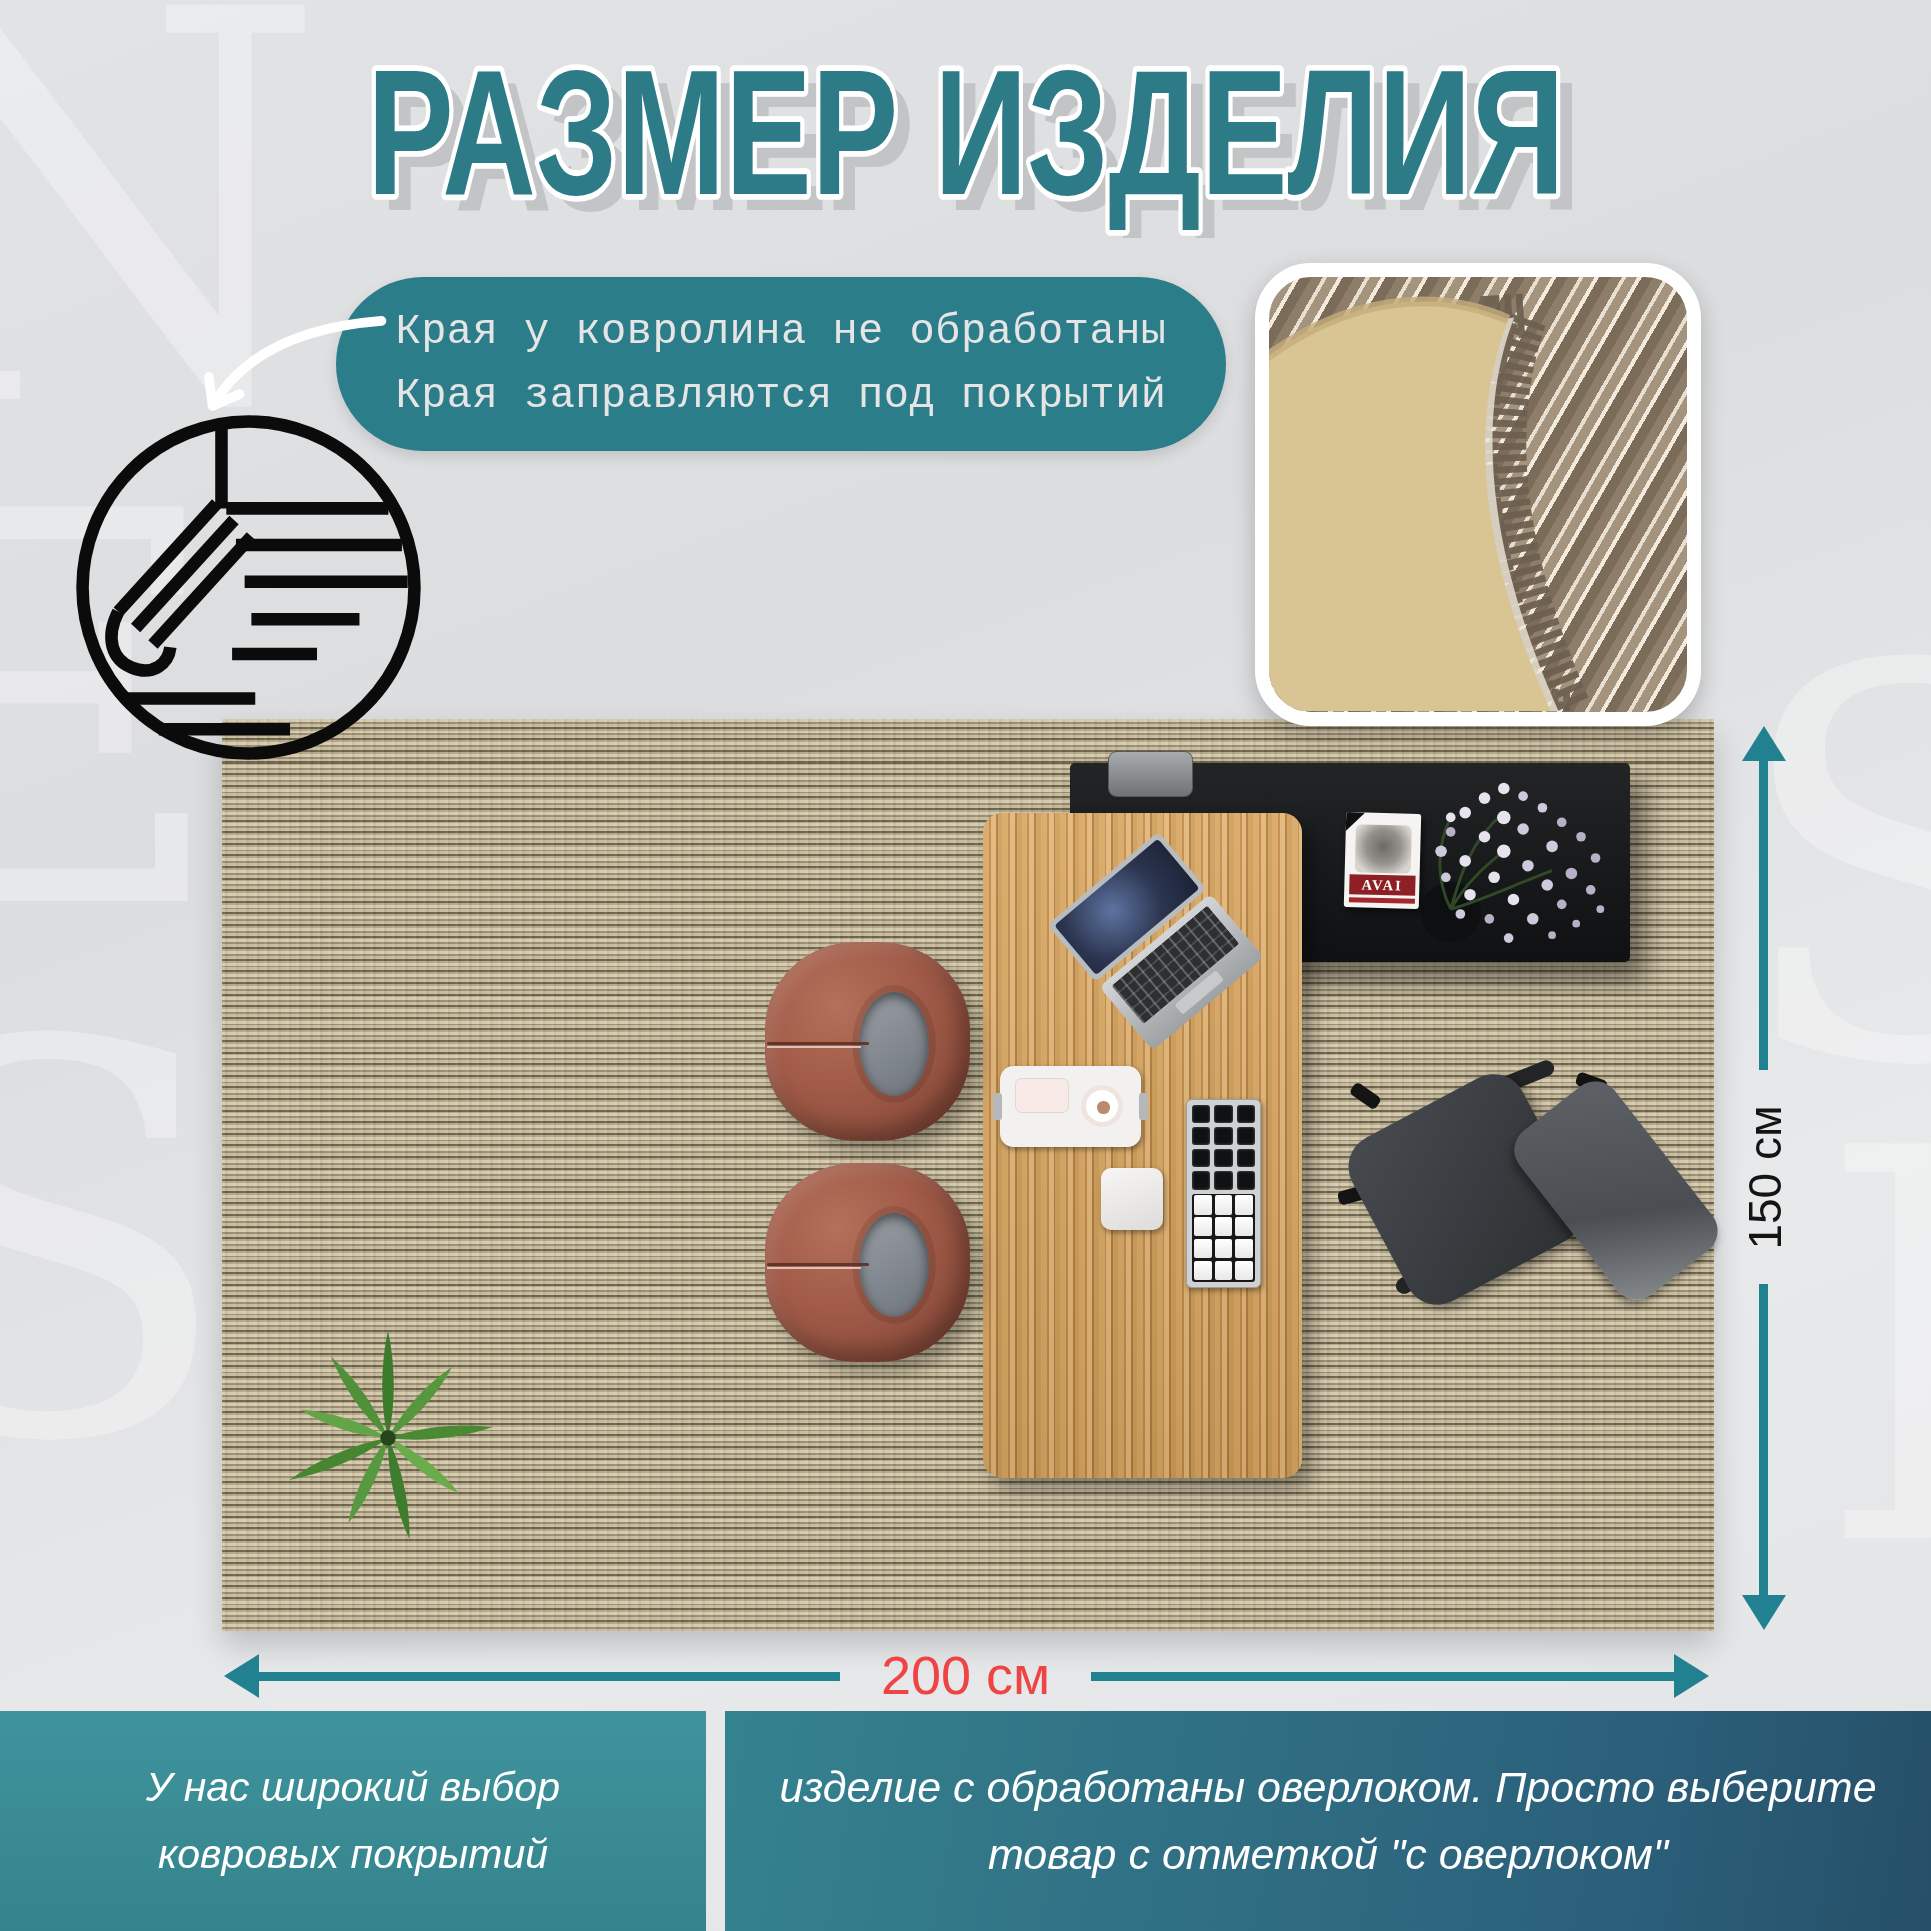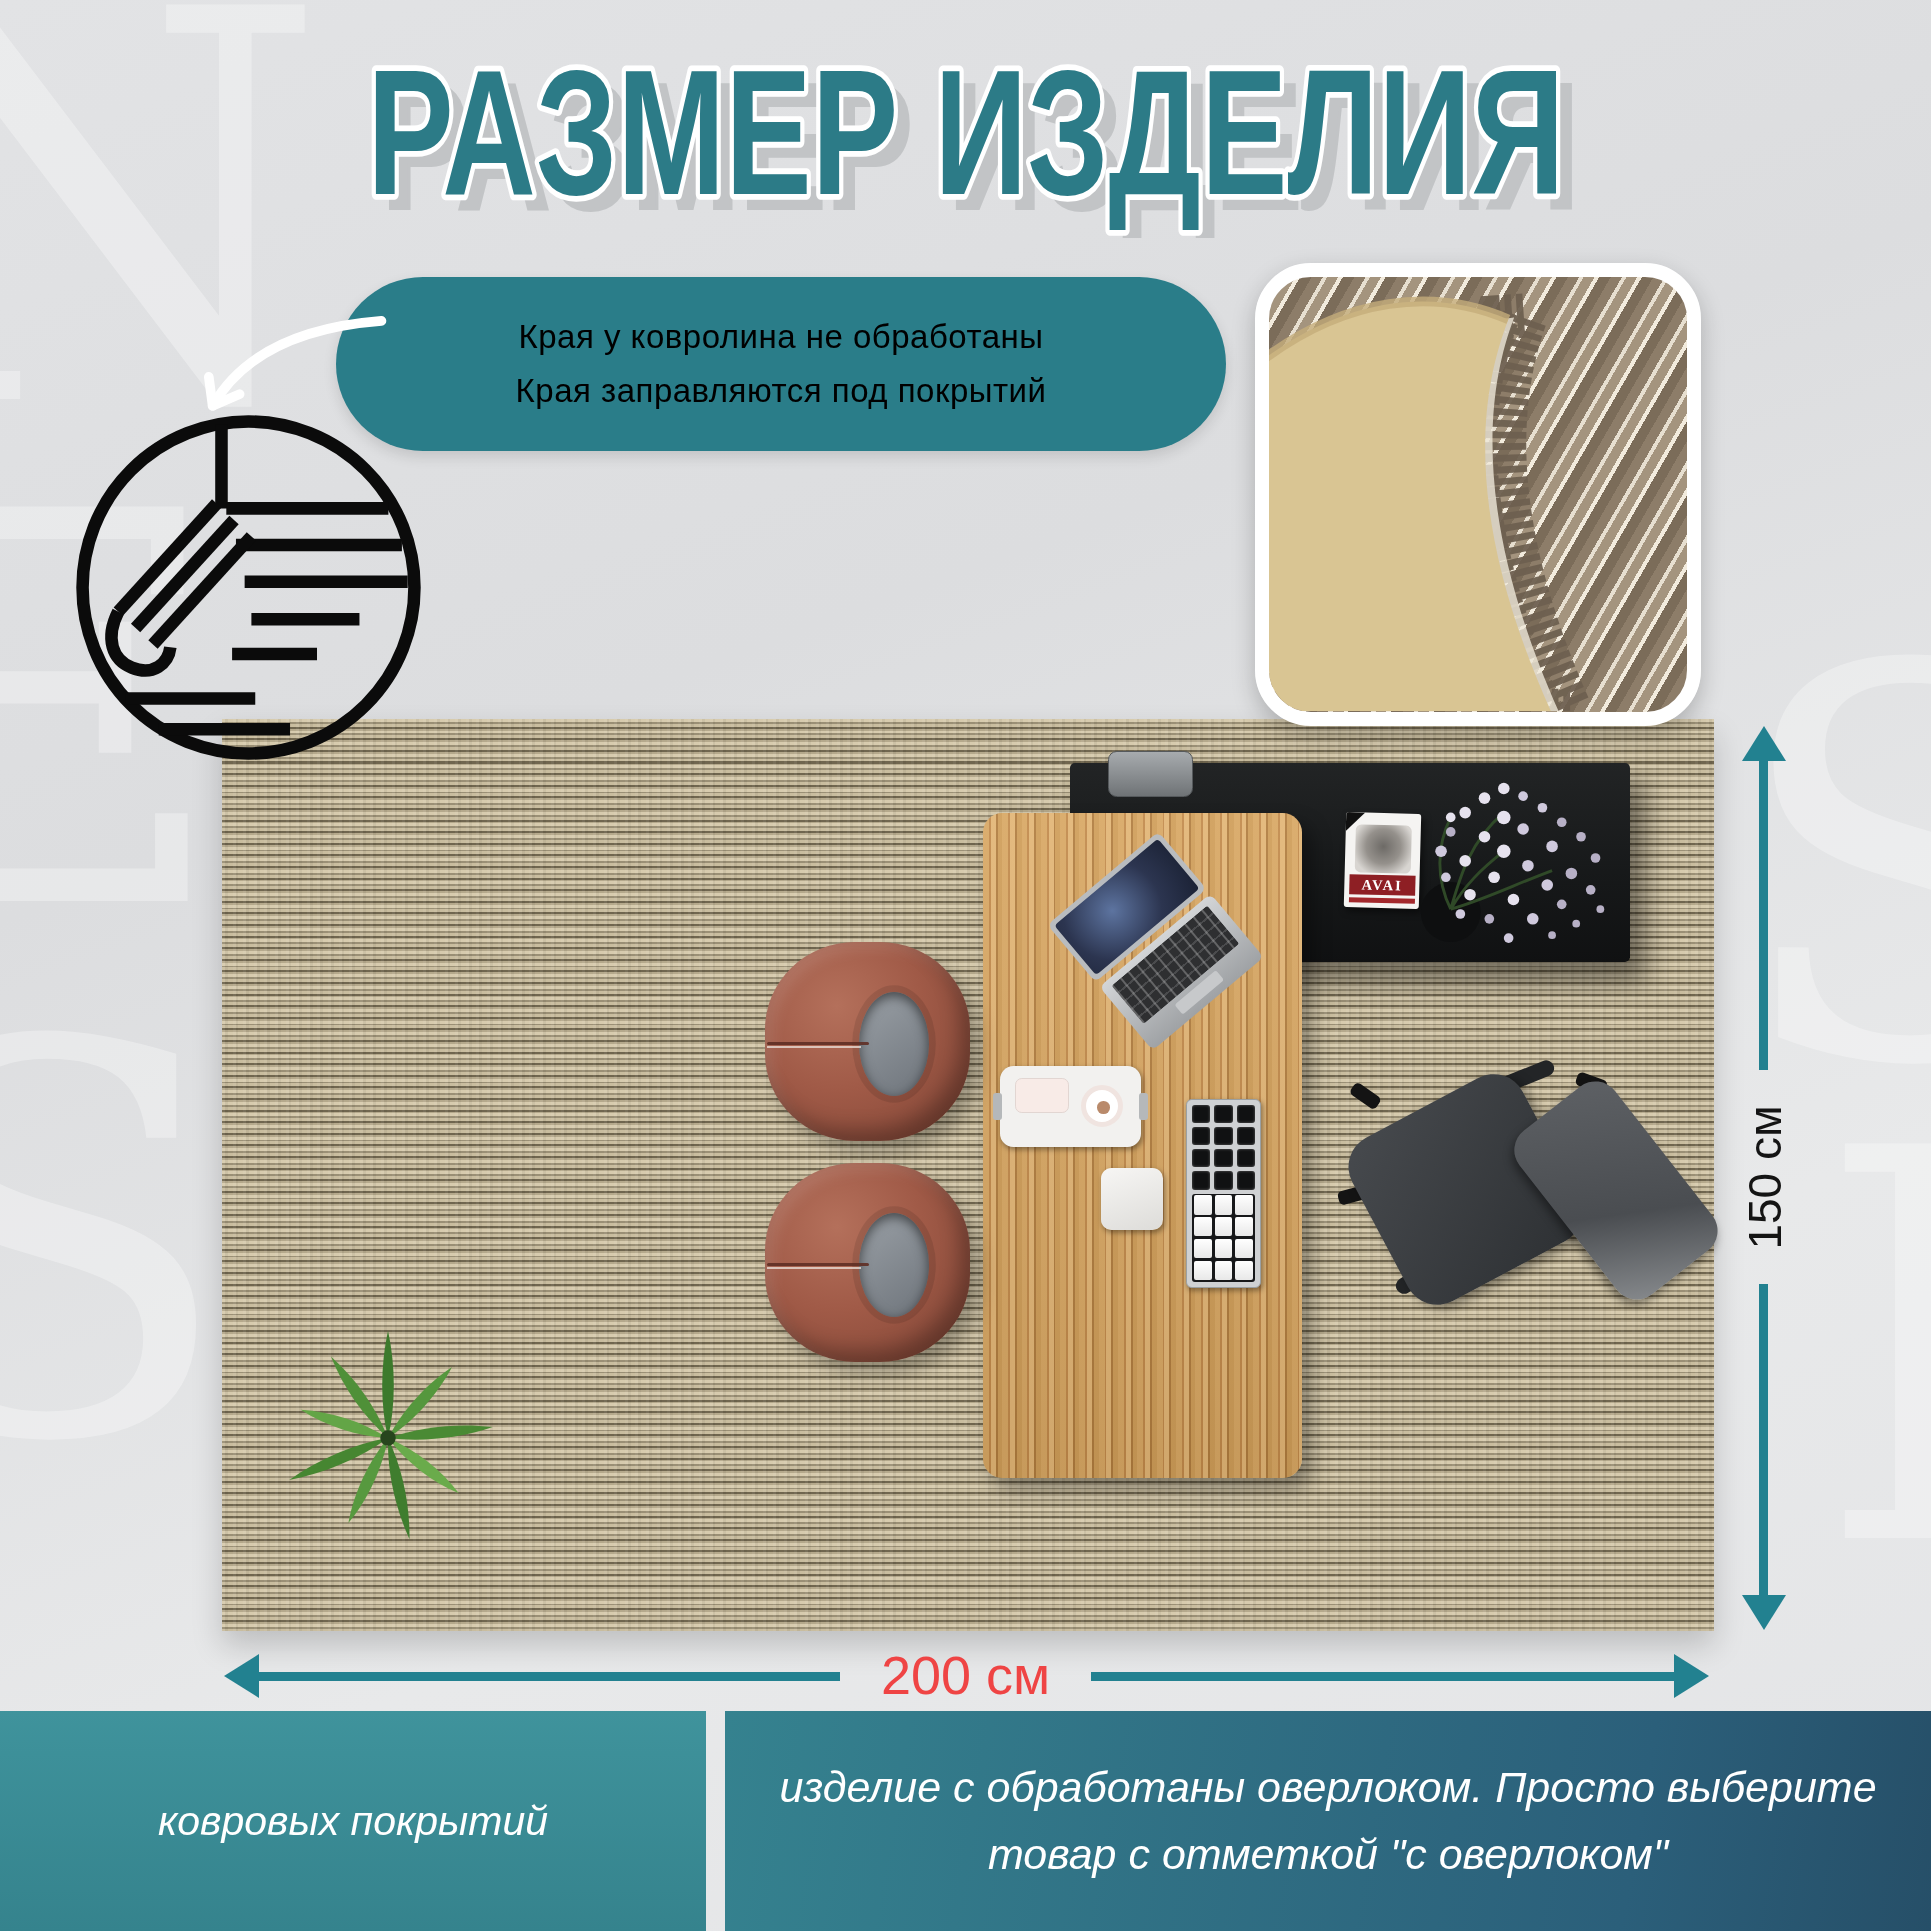--- a/index.html
+++ b/index.html
@@ -13,21 +13,21 @@
       line-height:1;user-select:none;}
 
   
   #title-svg{position:absolute;left:290px;top:35px;}
 
   
   .bubble{position:absolute;left:336px;top:277px;width:890px;height:174px;
           background:#2a7d89;border-radius:89px;display:flex;flex-direction:column;
           justify-content:center;align-items:center;gap:15.4px;
           box-shadow:0 5.8px 13.5px rgba(0,0,0,.12);}
-  .bubble div{color:#000000;font-size:33px;letter-spacing:0.5px;white-space:nowrap;}
+  .bubble div{color:#e5e5e5;font-size:42px;letter-spacing:0.5px;white-space:nowrap;font-family:Liberation Mono, monospace;}
 
   
   #plinth-svg{position:absolute;left:70px;top:409px;}
 
   
   .inset{position:absolute;left:1255px;top:263px;width:446px;height:463px;
          border:14.5px solid #ffffff;border-radius:56px;box-sizing:border-box;overflow:hidden;
          background:repeating-linear-gradient(120deg,#8d7d69 0 9.7px,#e7dfd0 9.7px 13.5px,#a4947e 13.5px 23px,#f2ebdd 23px 27px,#7b6c59 27px 37px);
          box-shadow:0 9.7px 23px rgba(0,0,0,.22);}
   .inset svg{position:absolute;left:0;top:0;}
@@ -358,19 +358,20 @@
 <span class="tri" style="left:1742px;top:1595px;border-left:22px solid transparent;border-right:22px solid transparent;border-top:35px solid #228190;"></span>
 <div class="dim-v">150 см</div>
 
 <span class="tri" style="left:224px;top:1654px;border-top:22px solid transparent;border-bottom:22px solid transparent;border-right:35px solid #228190;"></span>
 <span class="hline" style="left:255px;width:585px;"></span>
 <span class="hline" style="left:1091px;width:587px;"></span>
 <span class="tri" style="left:1674px;top:1654px;border-top:22px solid transparent;border-bottom:22px solid transparent;border-left:35px solid #228190;"></span>
 <div class="dim-h">200 см</div>
 
 <div class="panelL">
+  <div>У нас широкий выбор</div>
   <div>ковровых покрытий</div>
 </div>
 <div class="panelR">
   <div>изделие с обработаны оверлоком. Просто выберите</div>
   <div>товар с отметкой "с оверлоком"</div>
 </div>
 
 
 </body></html>

